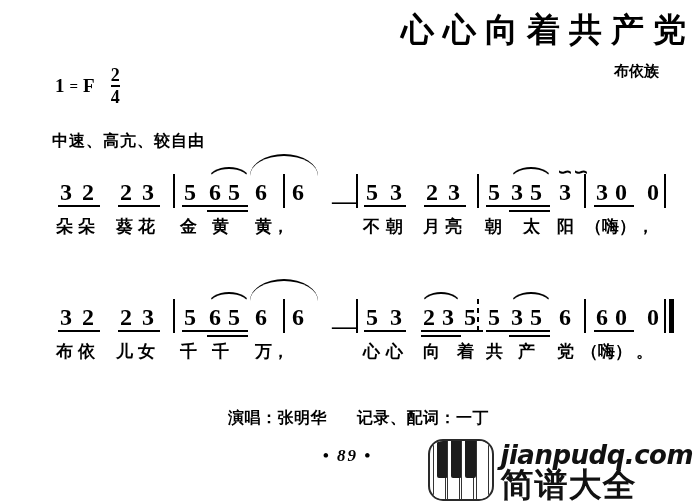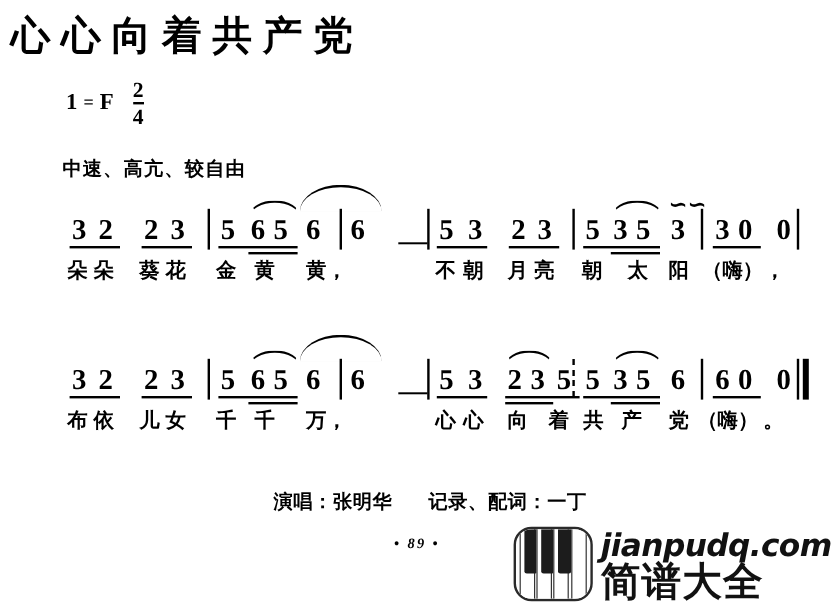--- a/index.html
+++ b/index.html
@@ -15,21 +15,21 @@
     color: #000;
     overflow: hidden;
   }
 
   
   #title {
     position: absolute;
     top: 8px;
     left: 0;
     width: 695px;
-    text-align: left;
+    text-align: right;
     font-size: 33px;
     font-weight: bold;
     letter-spacing: 9px;
     text-indent: 9px;
     font-family: "DejaVu Serif", "Liberation Serif", serif;
   }
 
   
   #keyblock {
     position: absolute;
@@ -186,21 +186,21 @@
   }
   #credits .gap { display: inline-block; width: 18px; }
 
   
   #pageno {
     position: absolute;
     top: 446px;
     left: 0;
     width: 695px;
     text-align: center;
-    font-size: 12px;
+    font-size: 17px;
     font-weight: bold;
     font-style: italic;
     font-family: "Liberation Serif", serif;
     letter-spacing: 2px;
   }
 
   
   #watermark {
     position: absolute;
     right: 2px;
@@ -259,20 +259,21 @@
   <span class="do">1</span>
   <span class="eq">=</span>
   <span class="key">F</span>
   <span class="meter">
     <span class="num">2</span>
     <span class="den">4</span>
   </span>
 </div>
 
 <div id="attrib">
+  <div class="a1">布依族</div>
 </div>
 
 <div id="tempo">中速、高亢、较自由</div>
 
 <div class="system" id="system1">
   <div class="stave">
 
     <span class="note" style="left:24px">3</span>
     <span class="note" style="left:46px">2</span>
     <span class="note" style="left:84px">2</span>

